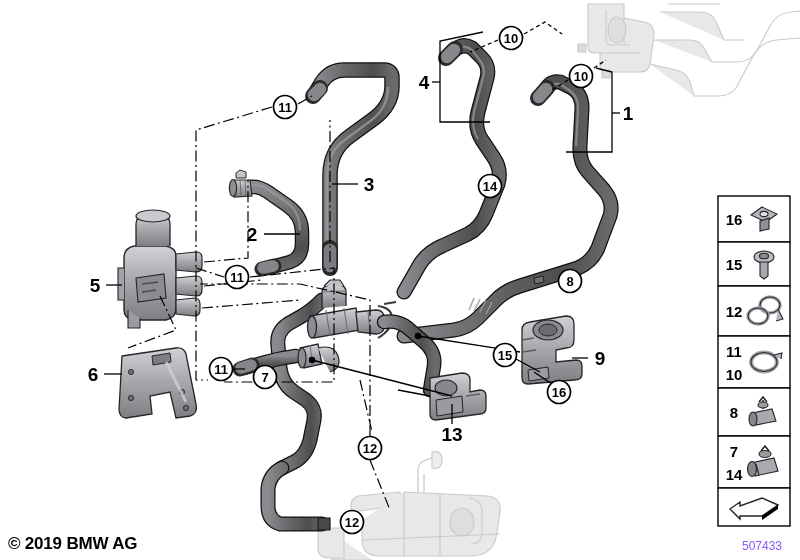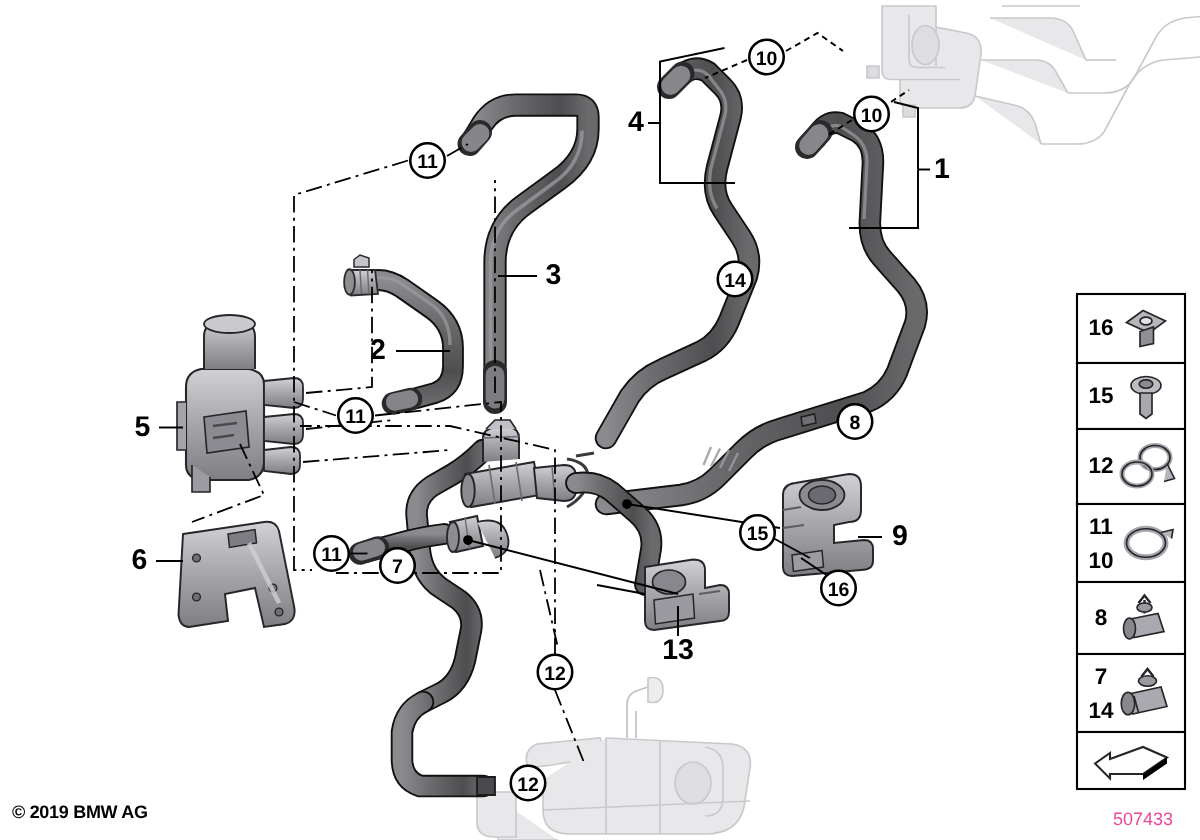--- a/index.html
+++ b/index.html
@@ -8,23 +8,23 @@
   #stage{position:absolute;left:0;top:0;width:800px;height:560px;}
   svg.layer{position:absolute;left:0;top:0;width:800px;height:560px;}
 
   .callout-txt{font-family:"Liberation Sans",sans-serif;font-weight:bold;
                font-size:13px;text-anchor:middle;dominant-baseline:central;fill:#000;}
   .bold-txt{font-family:"Liberation Sans",sans-serif;font-weight:bold;
             font-size:19px;text-anchor:middle;dominant-baseline:central;fill:#000;}
   .legend-txt{font-family:"Liberation Sans",sans-serif;font-weight:bold;
               font-size:15px;text-anchor:middle;dominant-baseline:central;fill:#000;}
 
-  #copyright{position:absolute;left:8px;top:534px;font-size:12px;font-weight:bold;
+  #copyright{position:absolute;left:8px;top:534px;font-size:17px;font-weight:bold;
              letter-spacing:-0.2px;}
-  #partno{position:absolute;left:742px;top:539px;font-size:12px;color:#ec4899;}
+  #partno{position:absolute;left:742px;top:539px;font-size:12px;color:#8b5cf6;}
 </style>
 </head>
 <body>
 
 <div id="stage">
 
   <svg class="layer">
     <g stroke="#c9c9cd" stroke-width="1.1" fill="#e8e8ea">
 
       <path d="M588 4 L588 47 Q588 53 594 53 L600 53 L600 66 Q600 72 606 72 L640 72 Q648 72 650 64 L654 36 Q655 24 644 22 L624 18 L624 4 Z"></path>

